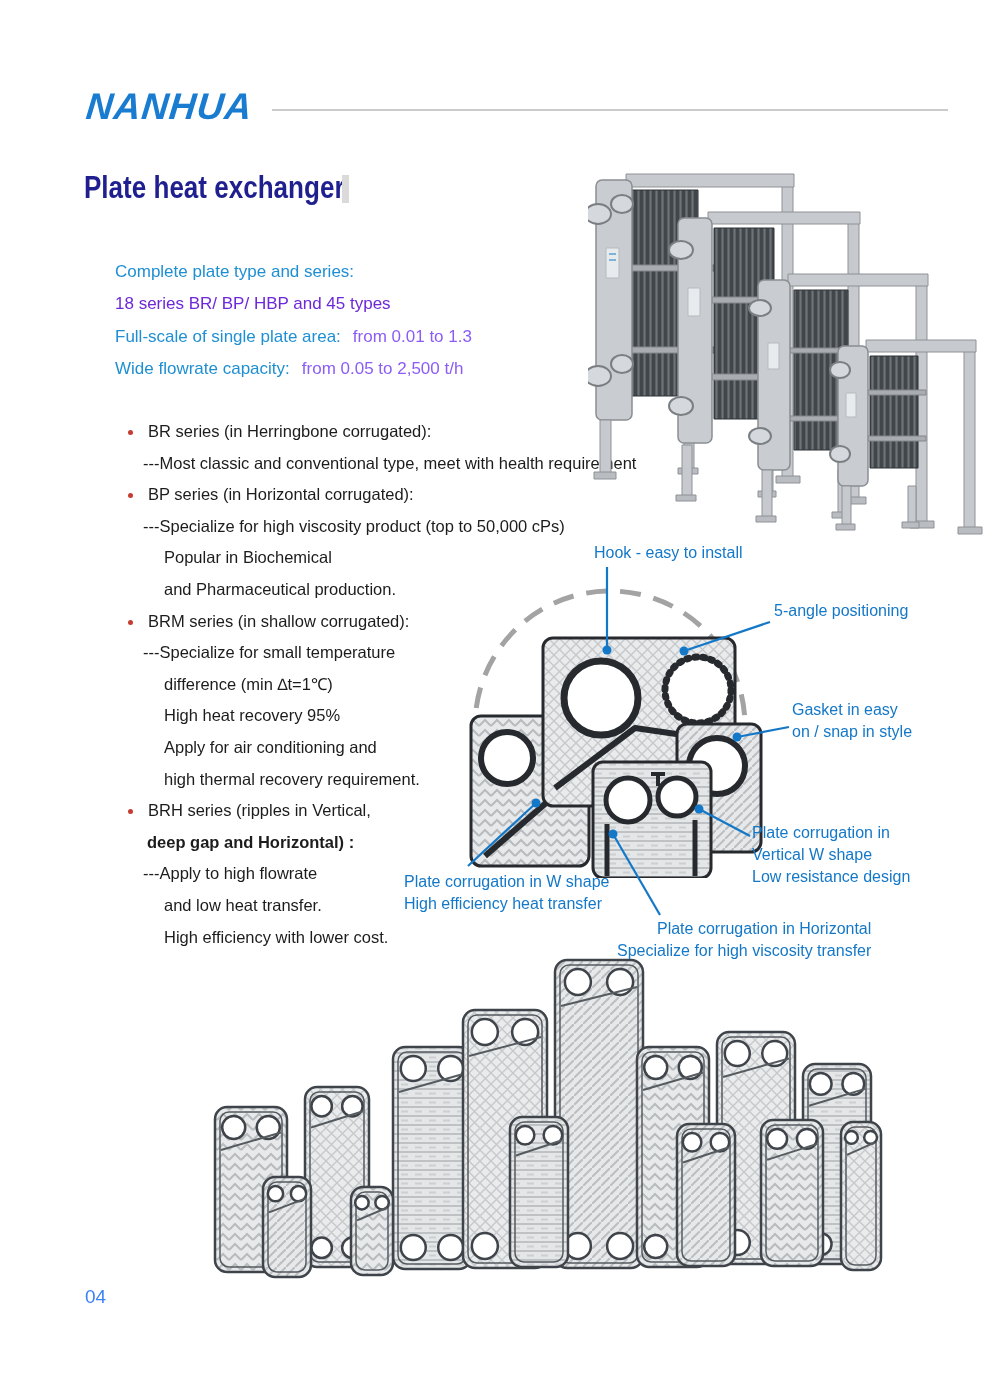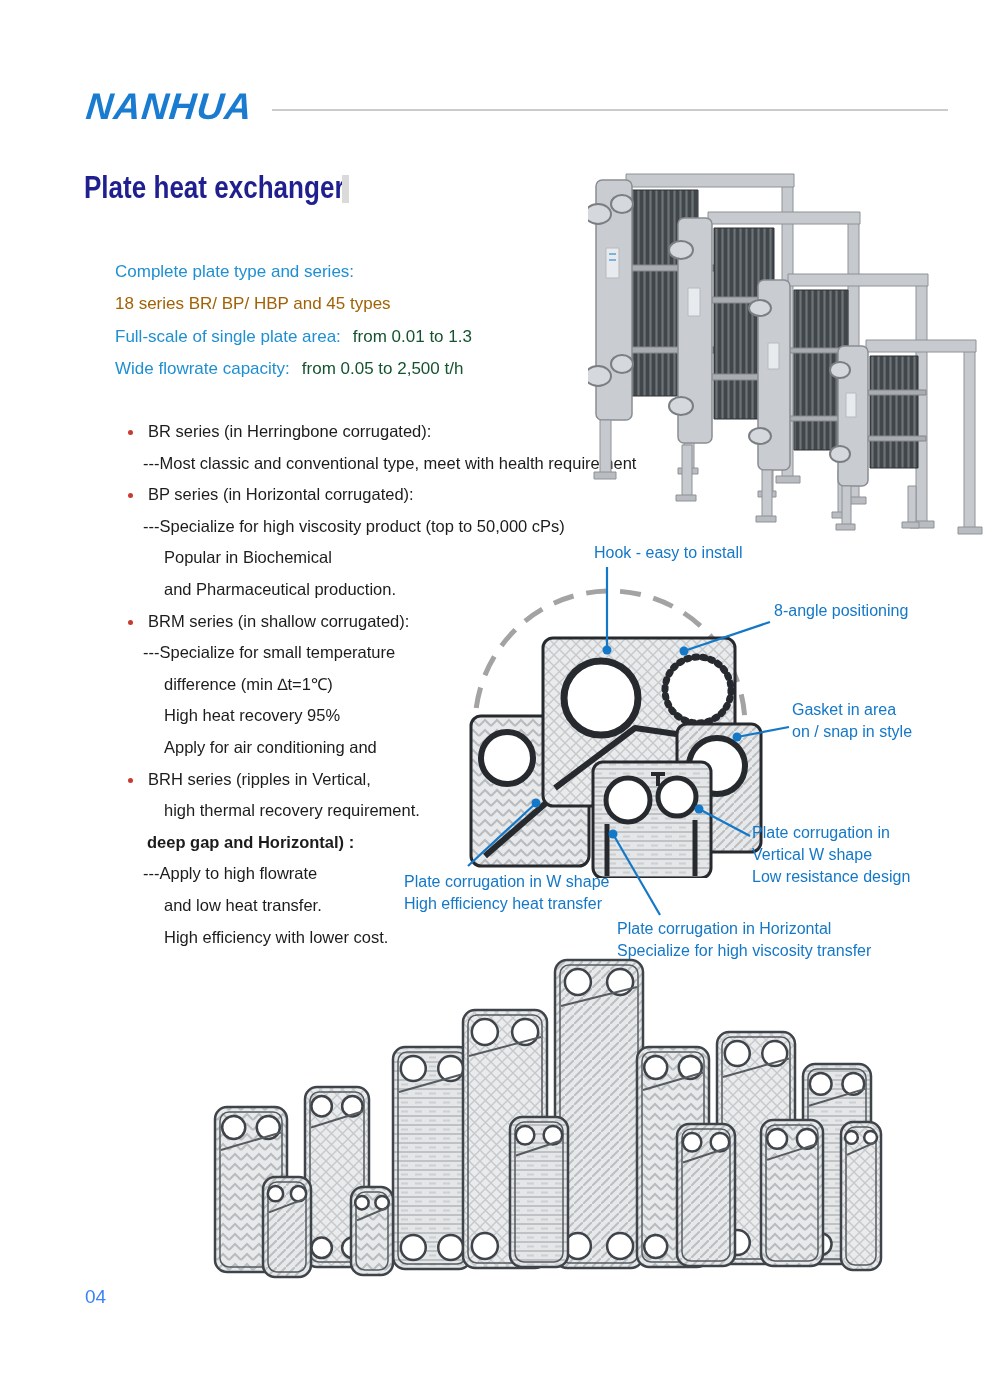--- a/index.html
+++ b/index.html
@@ -10,43 +10,43 @@
         color:#1a7cd0;transform:skewX(-6deg);transform-origin:left bottom;letter-spacing:1px;white-space:nowrap;}
   .rule{position:absolute;left:272px;top:109px;width:676px;height:2px;background:#c9cbcd;}
   
   .title{position:absolute;left:84px;top:170px;font-size:31px;font-weight:bold;color:#201f8f;
          transform:scaleX(0.84);transform-origin:left top;white-space:nowrap;letter-spacing:0;}
   .title-accent{position:absolute;left:342px;top:175px;width:7px;height:28px;background:#dadada;}
   
   .intro{position:absolute;left:115px;top:256px;font-size:17px;}
   .introline{height:32.4px;line-height:32.4px;white-space:nowrap;}
   .lbl{color:#1e8fd3;}
-  .val{color:#14532d;margin-left:12px;}
-  .valsolo{color:#a16207;}
+  .val{color:#8b5cf6;margin-left:12px;}
+  .valsolo{color:#6d28d9;}
   
   .features{position:absolute;left:127px;top:416px;font-size:16.5px;width:560px;}
   .fl{position:relative;height:31.6px;line-height:31.6px;white-space:nowrap;}
   .fl.b{padding-left:21px;}
   .fl.d{padding-left:16px;}
   .fl.c{padding-left:37px;}
   .fl.c2{padding-left:20px;font-weight:bold;}
   .dot{position:absolute;left:1px;top:14px;width:5px;height:5px;border-radius:50%;background:#c63b32;}
   
   .machines{position:absolute;left:588px;top:168px;width:402px;height:372px;}
   .diagram{position:absolute;left:455px;top:578px;width:310px;height:300px;}
   .annotations{position:absolute;left:400px;top:540px;width:590px;height:430px;pointer-events:none;}
   .plates{position:absolute;left:205px;top:952px;width:680px;height:330px;}
   
   .co{position:absolute;color:#1478c8;font-size:16px;line-height:22px;white-space:nowrap;z-index:5;}
   #co-hook{left:594px;top:542px;text-align:right;}
   #co-angle{left:774px;top:600px;}
   #co-gasket{left:792px;top:699px;}
   #co-vertw{left:752px;top:822px;}
   #co-wshape{left:404px;top:871px;}
-  #co-horiz{left:617px;top:918px;}
+  #co-horiz{left:617px;top:918px;text-align:right;}
   
   .pagenum{position:absolute;left:85px;top:1286px;font-size:19px;color:#3b82f6;}
 </style>
 </head>
 <body>
 
 <svg width="0" height="0" style="position:absolute" aria-hidden="true">
   <defs>
     <pattern id="patChev" width="12" height="10" patternUnits="userSpaceOnUse">
       <rect width="12" height="10" fill="#e7e9ea"></rect>
@@ -92,22 +92,22 @@
     <div class="fl d"><span>---Most classic and conventional type, meet with health requirement</span></div>
     <div class="fl b"><span class="dot"></span><span>BP series (in Horizontal corrugated):</span></div>
     <div class="fl d"><span>---Specialize for high viscosity product (top to 50,000 cPs)</span></div>
     <div class="fl c"><span>Popular in Biochemical</span></div>
     <div class="fl c"><span>and Pharmaceutical production.</span></div>
     <div class="fl b"><span class="dot"></span><span>BRM series (in shallow corrugated):</span></div>
     <div class="fl d"><span>---Specialize for small temperature</span></div>
     <div class="fl c"><span>difference (min ∆t=1℃)</span></div>
     <div class="fl c"><span>High heat recovery 95%</span></div>
     <div class="fl c"><span>Apply for air conditioning and</span></div>
+    <div class="fl c"><span>high thermal recovery requirement.</span></div>
     <div class="fl b"><span class="dot"></span><span>BRH series (ripples in Vertical,</span></div>
-    <div class="fl c"><span>high thermal recovery requirement.</span></div>
     <div class="fl c2"><span>deep gap and Horizontal) :</span></div>
     <div class="fl d"><span>---Apply to high flowrate</span></div>
     <div class="fl c"><span>and low heat transfer.</span></div>
     <div class="fl c"><span>High efficiency with lower cost.</span></div>
   </div>
 
   <svg class="machines" viewBox="0 0 402 372">
     <g stroke-linejoin="round">
 
       <rect x="194" y="10" width="11" height="300" fill="#c6cace" stroke="#8e9296"></rect>
@@ -213,23 +213,23 @@
       <circle cx="607" cy="650" r="4.5"></circle>
       <circle cx="684" cy="651" r="4.5"></circle>
       <circle cx="737" cy="737" r="4.5"></circle>
       <circle cx="699" cy="809" r="4.5"></circle>
       <circle cx="536" cy="803" r="4.5"></circle>
       <circle cx="613" cy="834" r="4.5"></circle>
     </g>
   </svg>
 
   <div class="co" id="co-hook">Hook - easy to install</div>
-  <div class="co" id="co-angle">8-angle positioning</div>
+  <div class="co" id="co-angle">5-angle positioning</div>
   <div class="co" id="co-gasket">
-    <div>Gasket in area</div>
+    <div>Gasket in easy</div>
     <div>on / snap in style</div>
   </div>
   <div class="co" id="co-vertw">
     <div>Plate corrugation in</div>
     <div>Vertical W shape</div>
     <div>Low resistance design</div>
   </div>
   <div class="co" id="co-wshape">
     <div>Plate corrugation in W shape</div>
     <div>High efficiency heat transfer</div>

